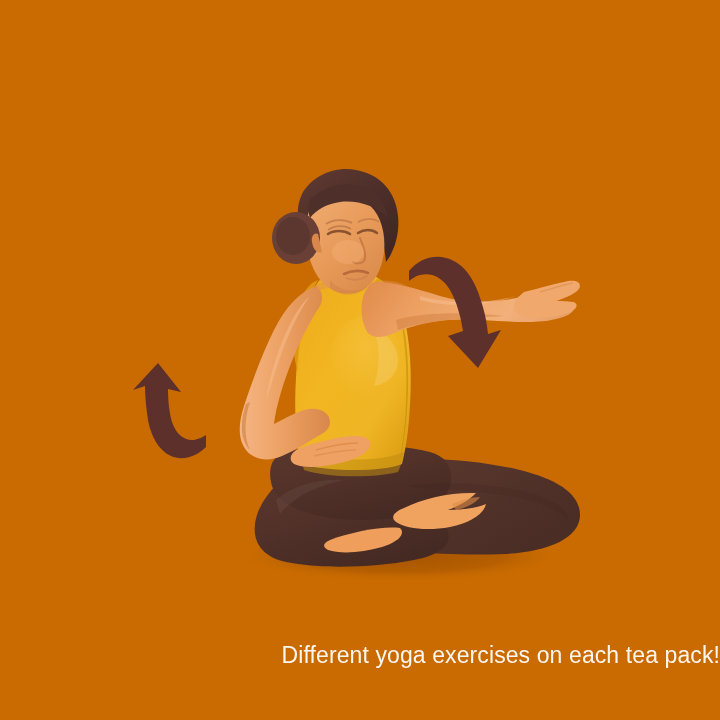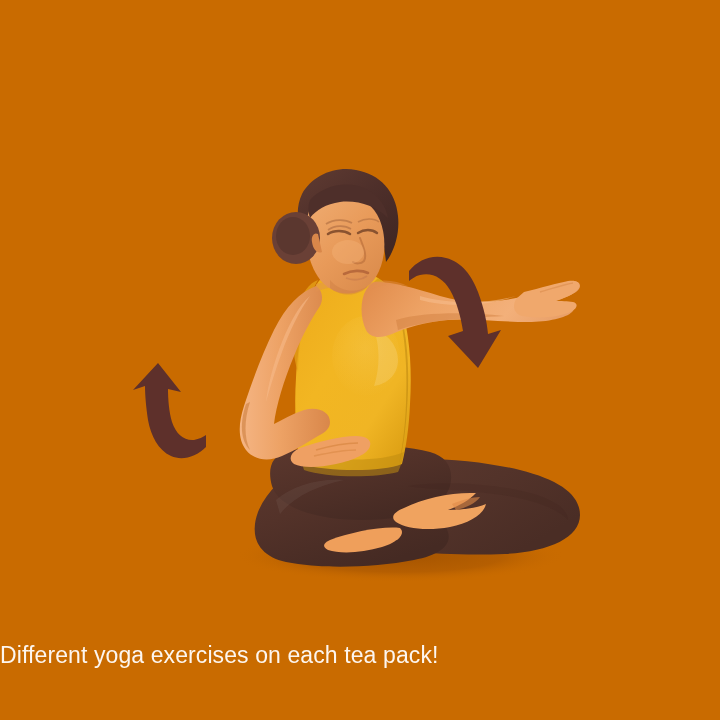--- a/index.html
+++ b/index.html
@@ -31,21 +31,21 @@
     font-weight: 600;
     letter-spacing: 0.2px;
     line-height: 48px;
     white-space: nowrap;
   }
   #subtitle {
     position: absolute;
     left: 0;
     top: 640px;
     width: 720px;
-    text-align: left;
+    text-align: right;
     color: #fdf6ef;
     font-size: 23px;
     font-weight: 300;
     line-height: 30px;
     letter-spacing: 0.1px;
     white-space: nowrap;
   }
   #illustration {
     position: absolute;
     left: 0;

